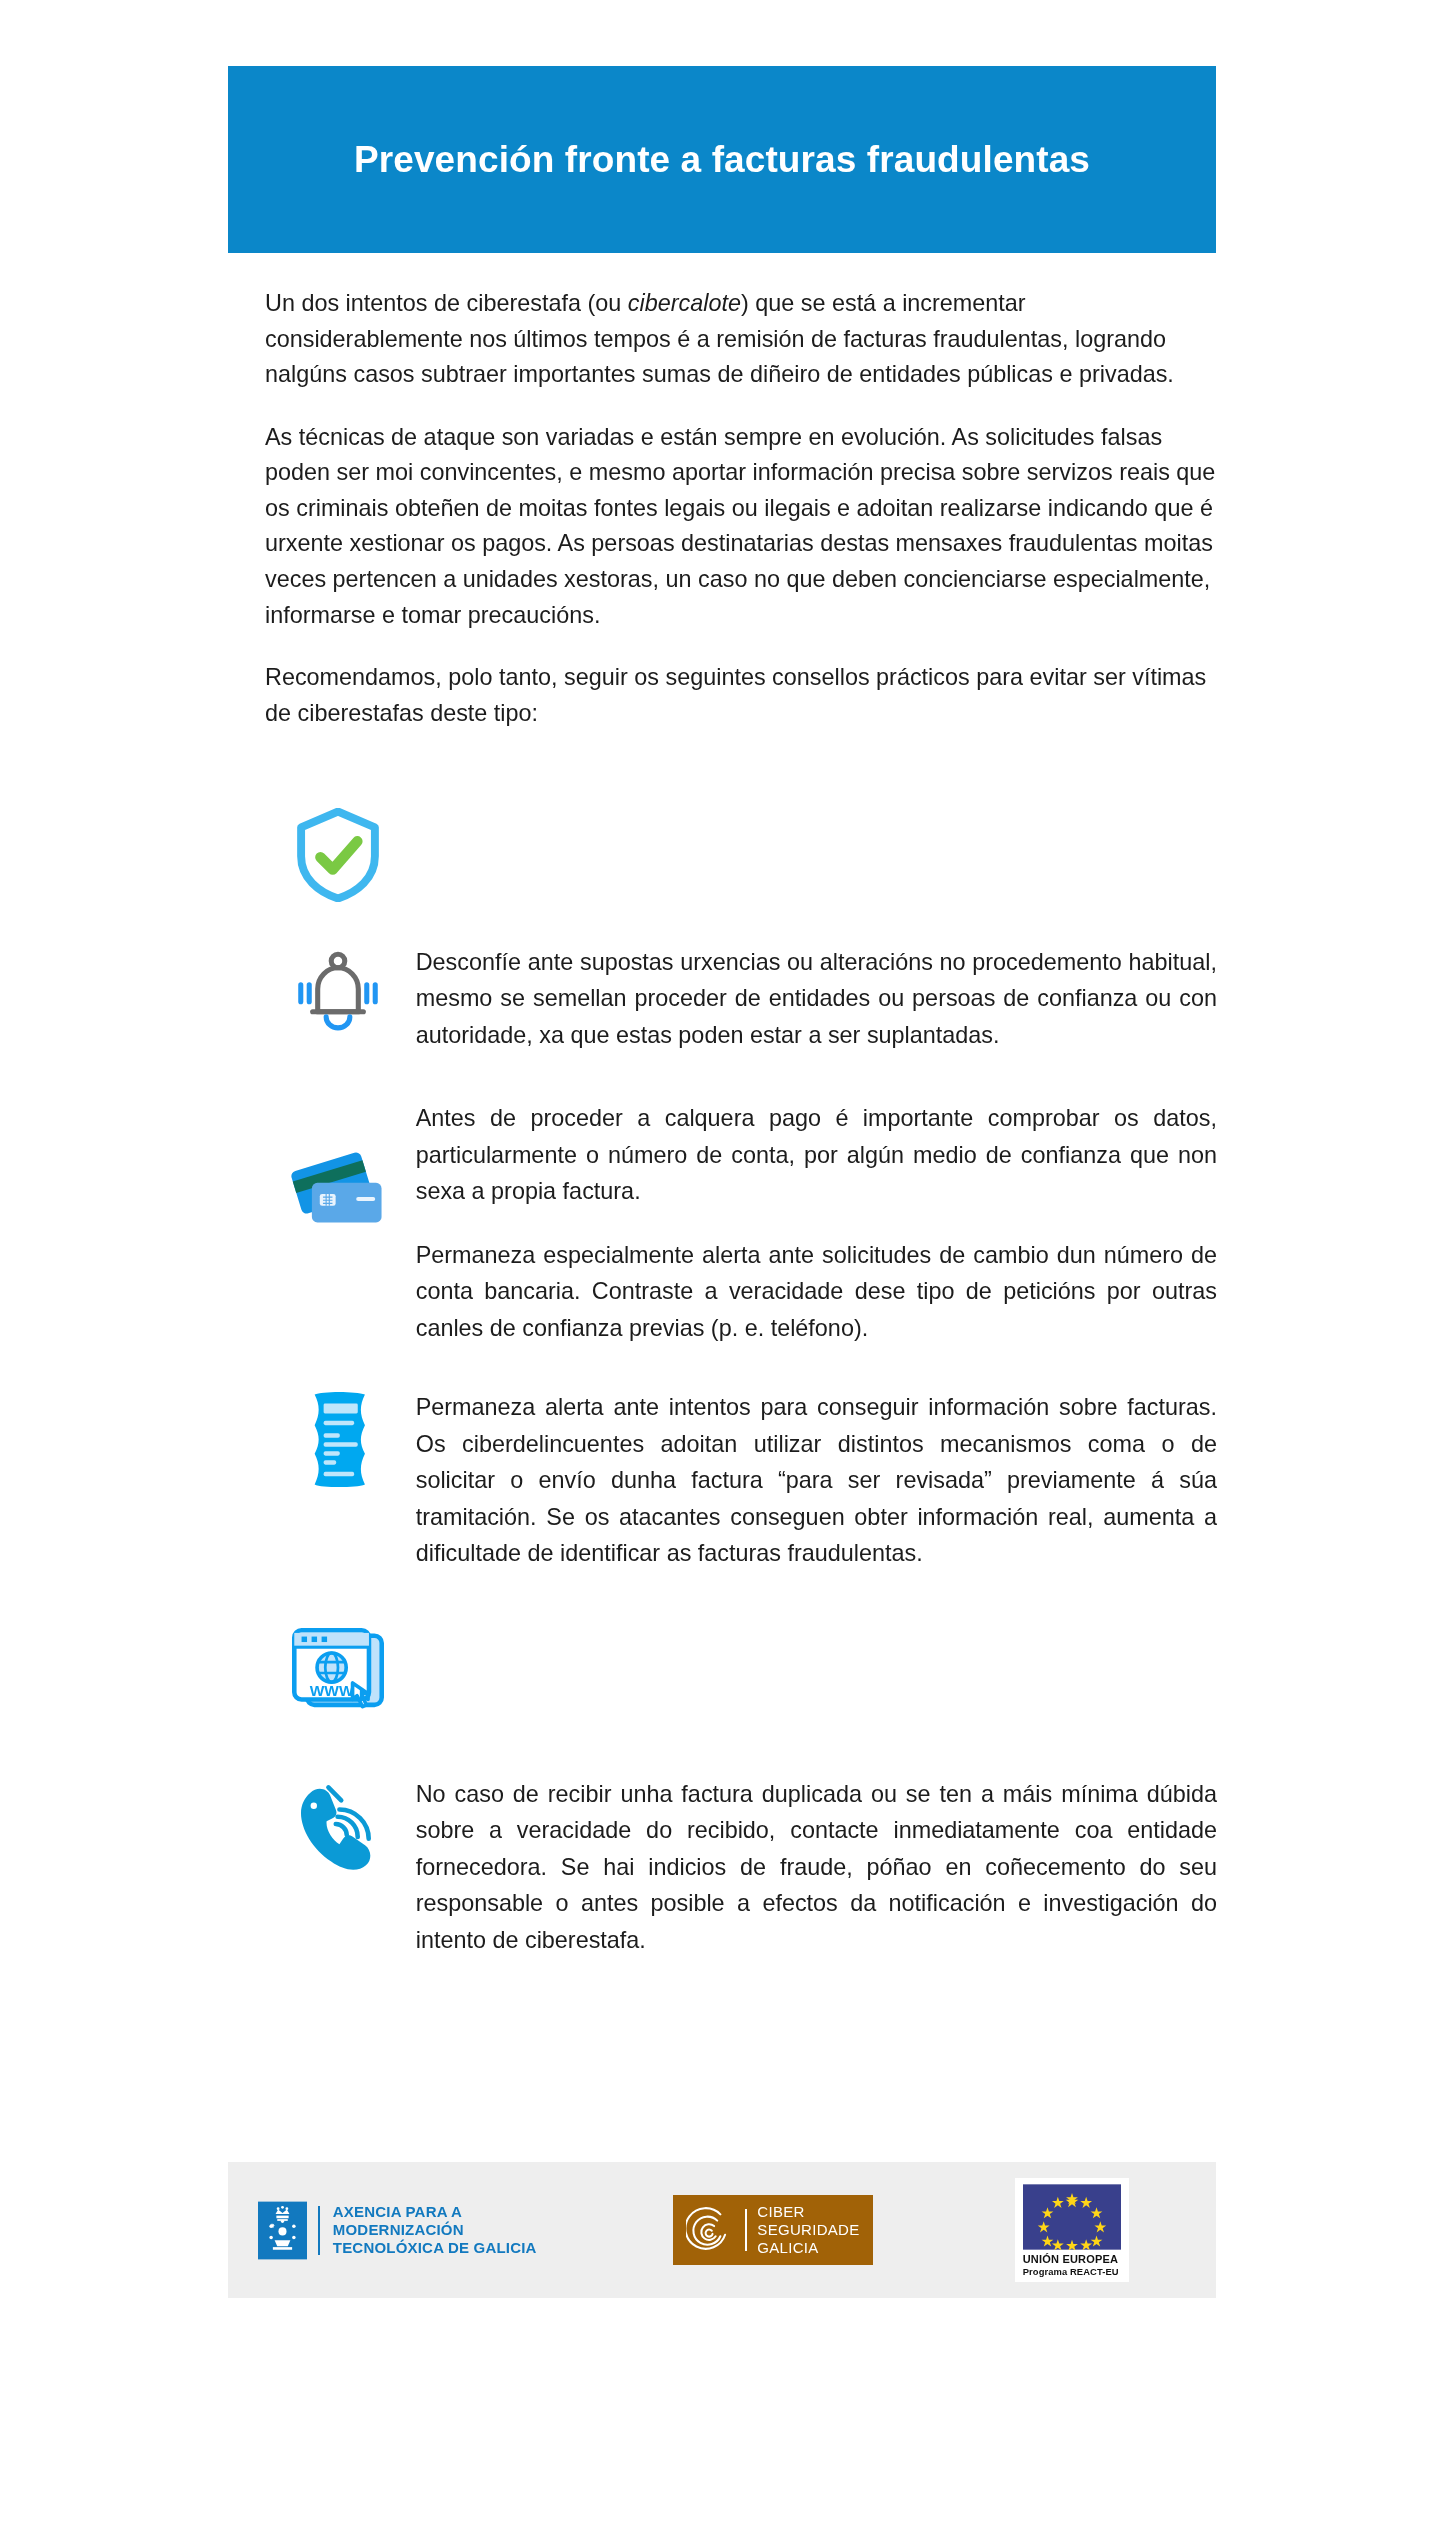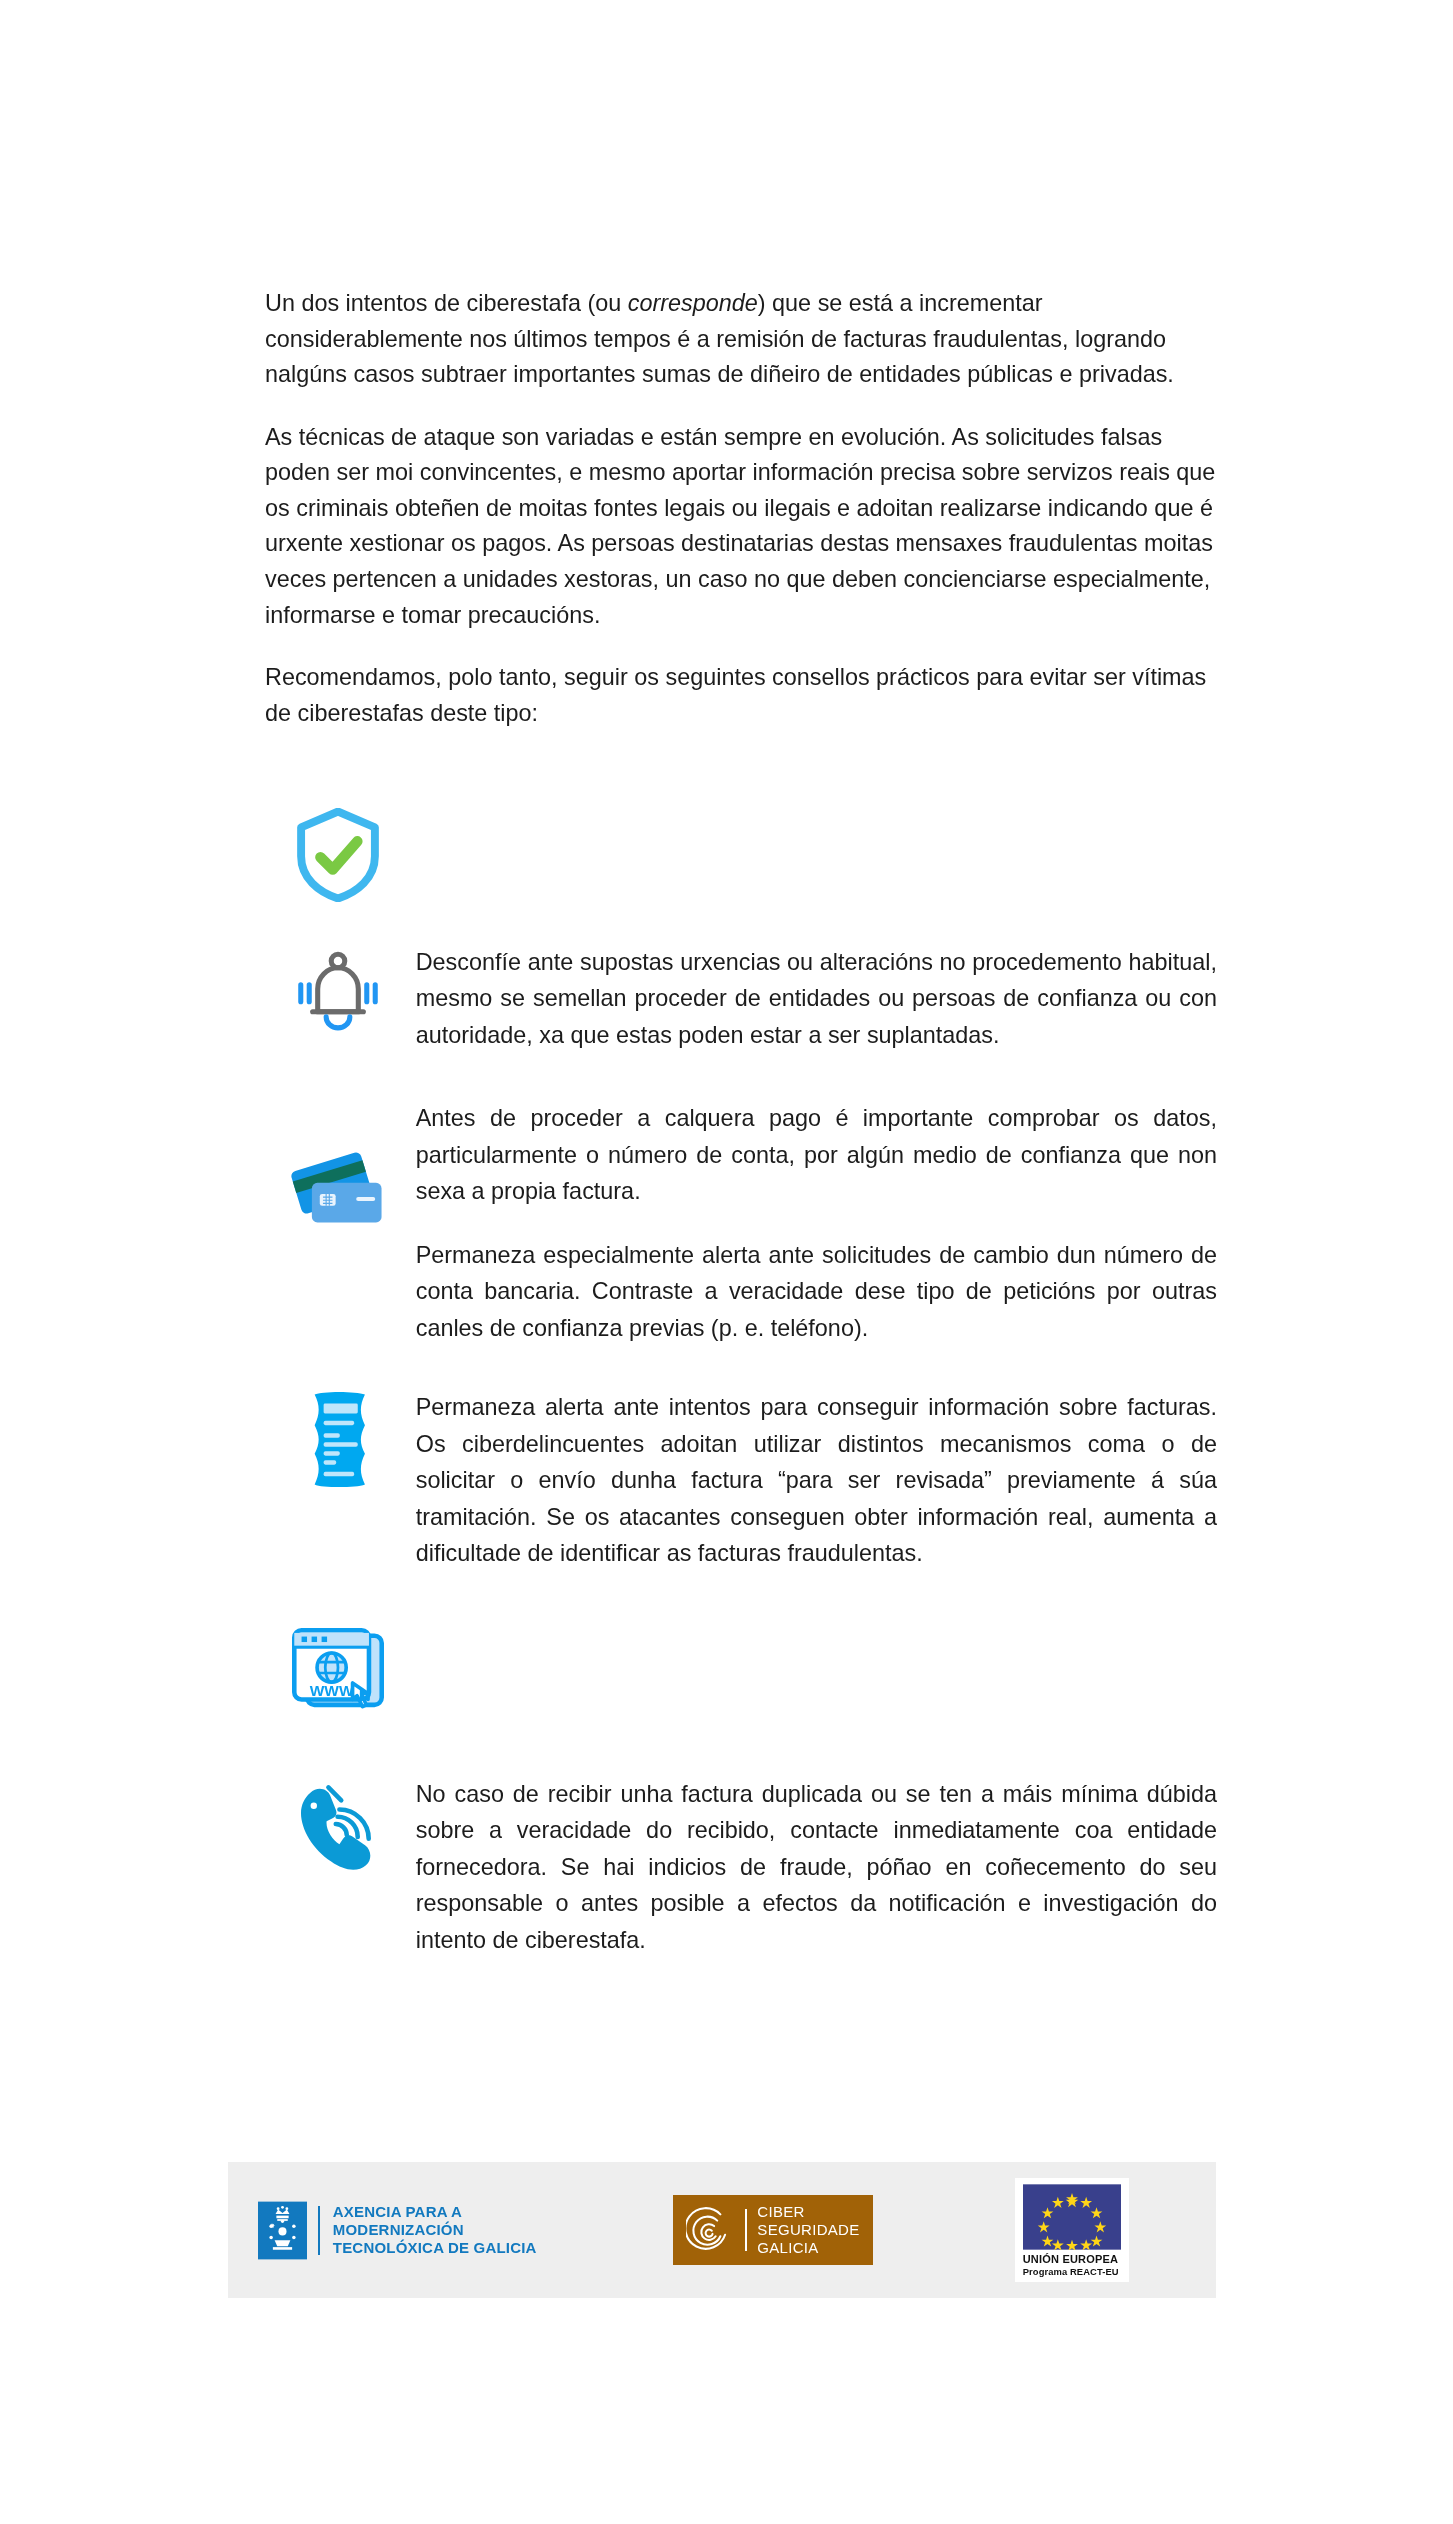--- a/index.html
+++ b/index.html
@@ -166,23 +166,26 @@
     color: #111111;
     margin-top: 1.2px;
     letter-spacing: 0.1px;
   }
 </style>
 </head>
 <body>
 
 <div class="page">
 
+  <div class="banner">
+    <h1 class="banner-title">Prevención fronte a facturas fraudulentas</h1>
+  </div>
 
   <div class="content">
-    <p class="intro-p"><span>Un dos intentos de ciberestafa (ou </span><em>corresponde</em><span>) que se está a incrementar considerablemente nos últimos tempos é a remisión de facturas fraudulentas, logrando nalgúns casos subtraer importantes sumas de diñeiro de entidades públicas e privadas.</span></p>
+    <p class="intro-p"><span>Un dos intentos de ciberestafa (ou </span><em>cibercalote</em><span>) que se está a incrementar considerablemente nos últimos tempos é a remisión de facturas fraudulentas, logrando nalgúns casos subtraer importantes sumas de diñeiro de entidades públicas e privadas.</span></p>
     <p class="intro-p">As técnicas de ataque son variadas e están sempre en evolución. As solicitudes falsas poden ser moi convincentes, e mesmo aportar información precisa sobre servizos reais que os criminais obteñen de moitas fontes legais ou ilegais e adoitan realizarse indicando que é urxente xestionar os pagos. As persoas destinatarias destas mensaxes fraudulentas moitas veces pertencen a unidades xestoras, un caso no que deben concienciarse especialmente, informarse e tomar precaucións.</p>
     <p class="intro-p last">Recomendamos, polo tanto, seguir os seguintes consellos prácticos para evitar ser vítimas de ciberestafas  deste tipo:</p>
   </div>
 
   <div class="tips">
 
     <div class="tip" style="margin-bottom:42px;">
       <div class="tip-icon">
         <span>
           <svg class="icon-svg" width="88" height="94" viewBox="0 0 100 107" aria-hidden="true">

